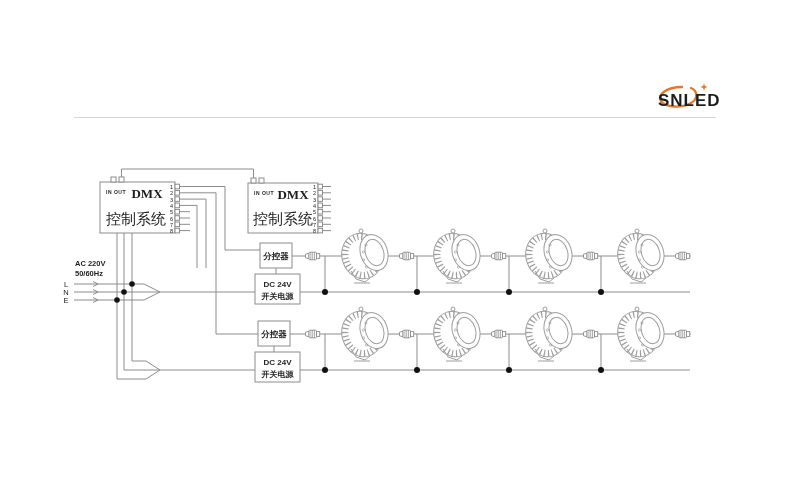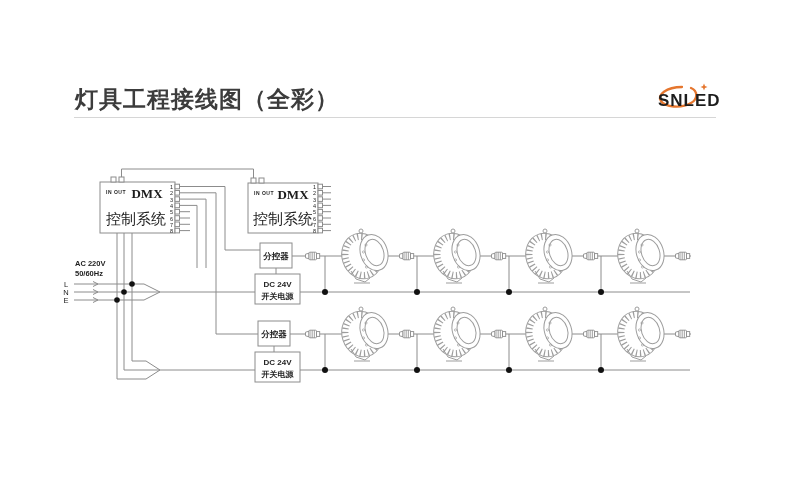--- a/index.html
+++ b/index.html
@@ -14,21 +14,20 @@
   text.serif{font-family:"Liberation Serif",serif;}
   .wire{stroke:#8c8c8c;stroke-width:1;fill:none;}
   .box{stroke:#8c8c8c;stroke-width:1;fill:#ffffff;}
   .dot{fill:#111111;stroke:none;}
 </style>
 </head>
 <body>
 
 <div class="page">
 
-  <div class="title">灯具工程接线图（全彩）</div>
   <div class="rule"></div>
 
   <svg class="logo" width="70" height="34" viewBox="0 0 70 34">
     <path d="M30,5 C14,5 5,13 9,19 C13,25 29,27 39,21 C46,17 46,9 39,6" stroke="#e5762e" stroke-width="2.3" fill="none" stroke-linecap="round"></path>
     <text x="6" y="24" font-size="17" font-weight="bold" fill="#3d3d3d" letter-spacing="1">SNLED</text>
     <path d="M52,1.5 L53,4 L55.5,5 L53,6 L52,8.5 L51,6 L48.5,5 L51,4 Z" fill="#e5762e"></path>
   </svg>
 
   <svg width="790" height="489" viewBox="0 0 790 489">
     <defs>

